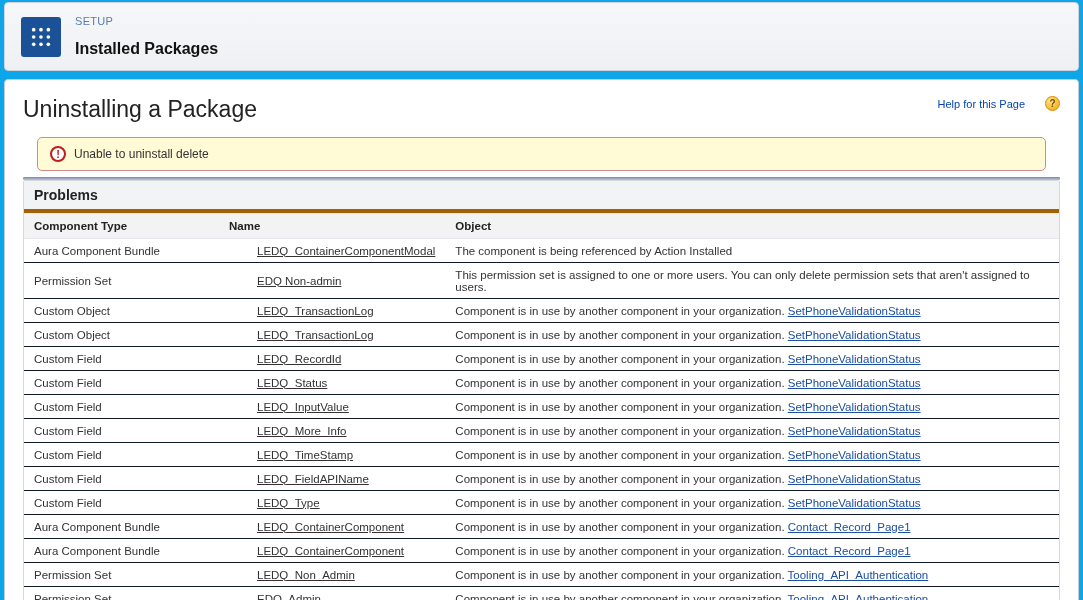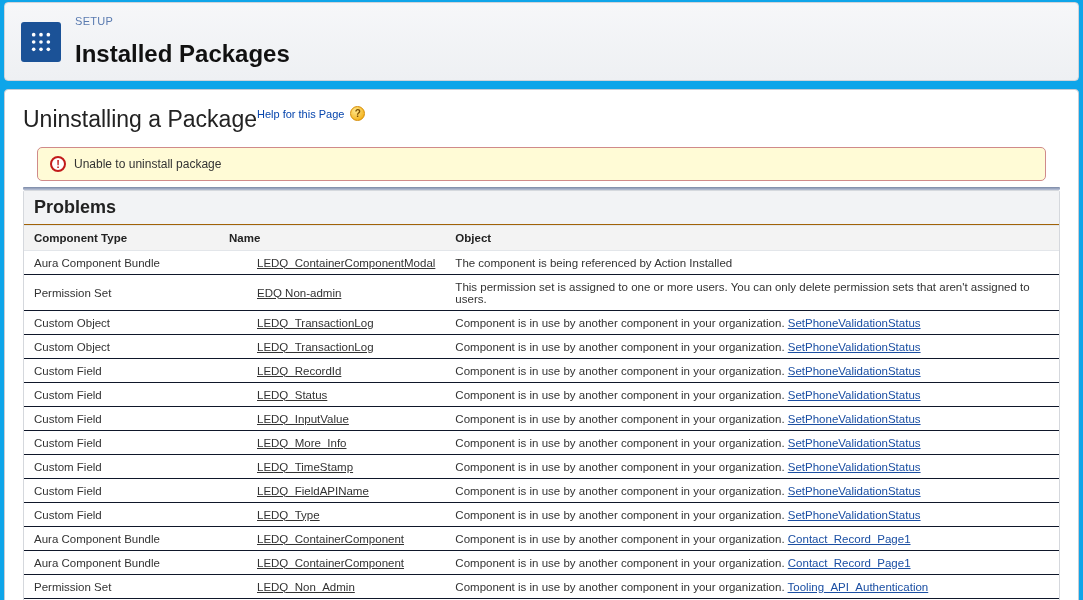--- a/index.html
+++ b/index.html
@@ -32,47 +32,48 @@
     border-radius: 3px;
     display: flex; align-items: center; justify-content: center;
   }
   .app-icon svg { width: 22px; height: 22px; }
   .header-text .crumb {
     color: #5a7bb0;
     font-size: 11px;
     letter-spacing: .3px;
   }
   .header-text h1 {
-    font-size: 24px;
+    font-size: 16px;
     font-weight: 700;
     color: #111;
     margin-top: 13px;
   }
   .content-card {
     background: #fff;
     border: 1px solid #c7ccd4;
     border-radius: 4px;
     padding: 16px 18px 8px 18px;
   }
   .page-title-row {
     display: flex;
+    justify-content: space-between;
     align-items: flex-start;
     margin-bottom: 14px;
   }
   .page-title-row h2 {
     font-size: 23px;
     font-weight: 400;
     color: #222;
   }
   .help-link {
     color: #0645ad;
     font-size: 11px;
     display: flex;
     align-items: center;
-    gap: 6px;
+    gap: 20px;
     text-decoration: none;
     cursor: pointer;
   }
   .help-icon {
     width: 15px; height: 15px;
     background: radial-gradient(circle at 35% 30%, #ffe68a, #f0a500);
     border: 1px solid #d68b00;
     border-radius: 50%;
     display: inline-flex; align-items: center; justify-content: center;
     color: #7a4d00; font-weight: bold; font-size: 10px;
@@ -98,23 +99,23 @@
     color: #c21b1b; font-weight: bold; font-size: 11px;
   }
   .hrline { height:3px; background: linear-gradient(#7a88a6,#b9c2d7); margin: 0 0 0 0; border-radius: 1px; }
   .problems-panel {
     border: 1px solid #d5d8dd;
     border-radius: 2px;
     margin-top: 0;
   }
   .problems-header {
     background: #f2f3f5;
-    border-bottom: 1px solid #a16207;
+    border-bottom: 4px solid #a16207;
     padding: 6px 10px;
-    font-size: 18px;
+    font-size: 14px;
     font-weight: 700;
     color: #222;
   }
   table.problems {
     width: 100%;
     border-collapse: collapse;
     font-size: 11.5px;
   }
   table.problems th {
     text-align: left;
@@ -177,21 +178,21 @@
     <div class="page-title-row">
       <h2>Uninstalling a Package</h2>
       <a class="help-link">
         <span>Help for this Page</span>
         <span class="help-icon">?</span>
       </a>
     </div>
 
     <div class="alert">
       <span class="alert-icon">!</span>
-      <span>Unable to uninstall package</span>
+      <span>Unable to uninstall delete</span>
     </div>
 
     <div class="hrline"></div>
 
     <div class="problems-panel">
       <div class="problems-header">Problems</div>
       <table class="problems">
         <thead>
           <tr>
             <th class="col-type">Component Type</th>

